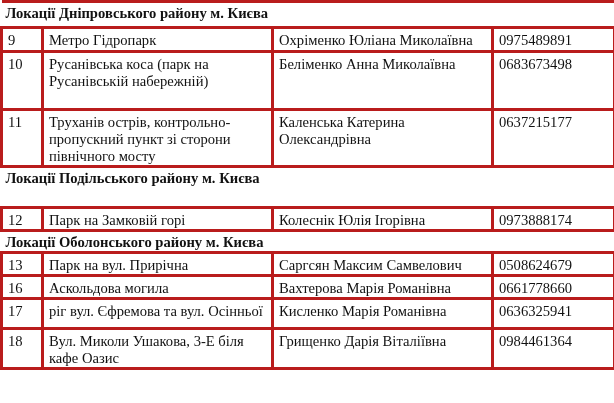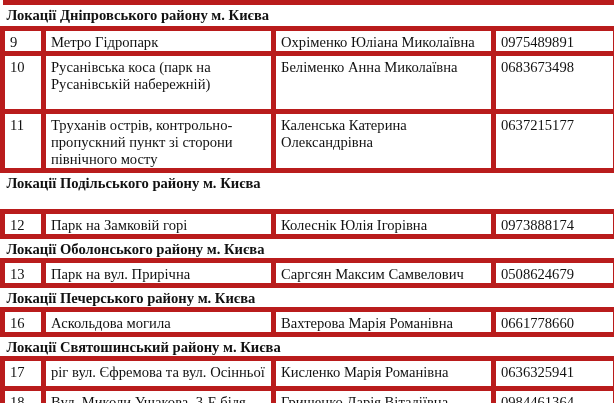--- a/index.html
+++ b/index.html
@@ -10,21 +10,21 @@
     }
     table.doc {
       position: absolute; left: 0; top: 0;
       width: 613px;
       border-collapse: collapse;
       table-layout: fixed;
       font-size: 14.6px;
       line-height: 17px;
     }
     td {
-      border: 5px solid #b91c1c;
+      border: 3px solid #b91c1c;
       padding: 3px 5px 0 5px;
       vertical-align: top;
       overflow: hidden;
     }
     td.num { padding-left: 5px; }
     tr.section td {
       font-weight: bold;
       border-left: none;
       padding-left: 4px;
       padding-top: 2px;
@@ -79,31 +79,25 @@
       </tr>
       <tr class="section" style="height: 19px; padding-left: 12px;">
         <td colspan="4" class="sec-cell">Локації  Оболонського району м. Києва</td>
       </tr>
       <tr style="height: 22px; margin-left: 20px;">
         <td class="num">13</td>
         <td>Парк на вул. Прирічна</td>
         <td>Саргсян Максим Самвелович</td>
         <td>0508624679</td>
       </tr>
-      <tr class="section" style="height: 19px;">
-        <td colspan="4" class="sec-cell">Локації Печерського району м. Києва</td>
-      </tr>
       <tr style="height: 23px; padding-left: 29px;">
         <td class="num">16</td>
         <td>Аскольдова могила</td>
         <td>Вахтерова Марія Романівна</td>
         <td>0661778660</td>
-      </tr>
-      <tr class="section" style="height: 22px;">
-        <td colspan="4" class="sec-cell">Локації Святошинський району м. Києва</td>
       </tr>
       <tr style="height: 30px;">
         <td class="num">17</td>
         <td>ріг вул. Єфремова та вул. Осінньої</td>
         <td>Кисленко Марія Романівна</td>
         <td>0636325941</td>
       </tr>
       <tr style="height: 40px;">
         <td class="num">18</td>
         <td>Вул. Миколи Ушакова, 3-Е біля кафе Оазис</td>

